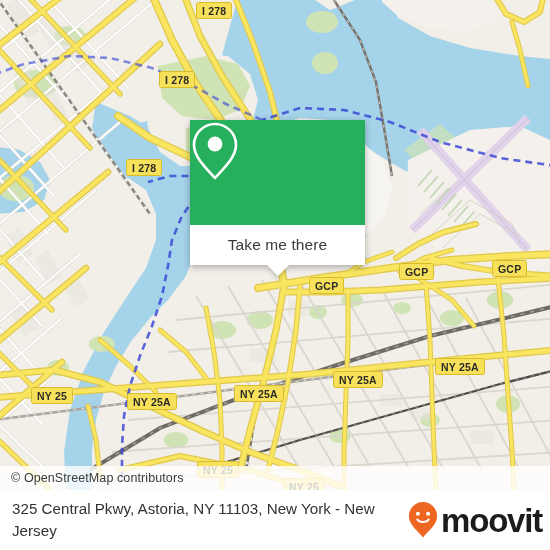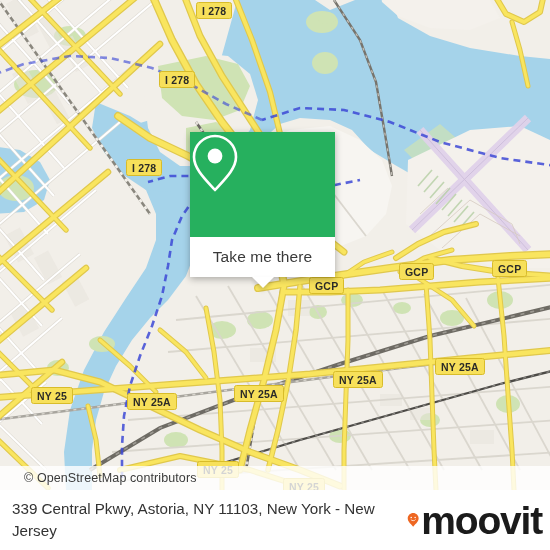--- a/index.html
+++ b/index.html
@@ -30,26 +30,26 @@
   }
 
   
   #attrib{
     position:absolute;left:0;top:466px;width:550px;height:24px;
     background:rgba(255,255,255,.80);
     display:flex;align-items:center;
   }
   #attrib span{
     font-family:"Liberation Sans",sans-serif;
-    font-size:12.5px;color:#3a3a3a;padding-left:24px;letter-spacing:.1px;
+    font-size:12.5px;color:#3a3a3a;padding-left:11px;letter-spacing:.1px;
   }
 
   
   #card{
-    position:absolute;left:190px;top:132px;width:145px;
+    position:absolute;left:190px;top:120px;width:175px;
     background:#fff;
     box-shadow:0 2px 7px rgba(0,0,0,.30);
     border-radius:1px;
     overflow:visible;
   }
   #card-head{
     height:105px;background:#26b05e;
     display:flex;align-items:center;justify-content:center;
   }
   #card-foot{
@@ -80,21 +80,21 @@
     padding-left:12px;padding-right:4px;
     font-family:"Liberation Sans",sans-serif;
     font-size:15.2px;line-height:22px;color:#333;
   }
   #footer-logo{
     width:135px;display:flex;align-items:center;justify-content:flex-start;
     padding-right:8px;
   }
   #footer-logo .wordmark{
     font-family:"Liberation Sans",sans-serif;
-    font-weight:bold;font-size:39px;color:#1b1b1b;letter-spacing:-1.2px;
+    font-weight:bold;font-size:33px;color:#1b1b1b;letter-spacing:-1.2px;
     margin-left:2px;line-height:33px;
   }
 </style>
 </head>
 <body>
 
 <div id="page">
 
   <div id="map">
     <svg width="550" height="490" viewBox="0 0 550 490">
@@ -428,21 +428,21 @@
         </svg>
       </div>
       <div id="card-foot">
         <span class="label">Take me there</span>
         <div id="card-tail"></div>
       </div>
     </div>
   </div>
 
   <div id="footer">
-    <div id="footer-title">339 Central Pkwy, Astoria, NY 11103, New York - New Jersey</div>
+    <div id="footer-title">325 Central Pkwy, Astoria, NY 11103, New York - New Jersey</div>
     <div id="footer-logo">
       <svg width="34" height="40" viewBox="0 0 34 40">
         <path d="M17 1 C8.7 1 2 7.7 2 16 C2 25.5 13 33 17 38.5 C21 33 32 25.5 32 16 C32 7.7 25.3 1 17 1 Z" fill="#ee6722"></path>
         <circle cx="11.6" cy="13.4" r="2.1" fill="#ffffff"></circle>
         <circle cx="22.4" cy="13.4" r="2.1" fill="#ffffff"></circle>
         <path d="M11 19.4 C13 23 21 23 23 19.4" fill="none" stroke="#ffffff" stroke-width="2.1" stroke-linecap="round"></path>
       </svg>
       <span class="wordmark">moovit</span>
     </div>
   </div>

